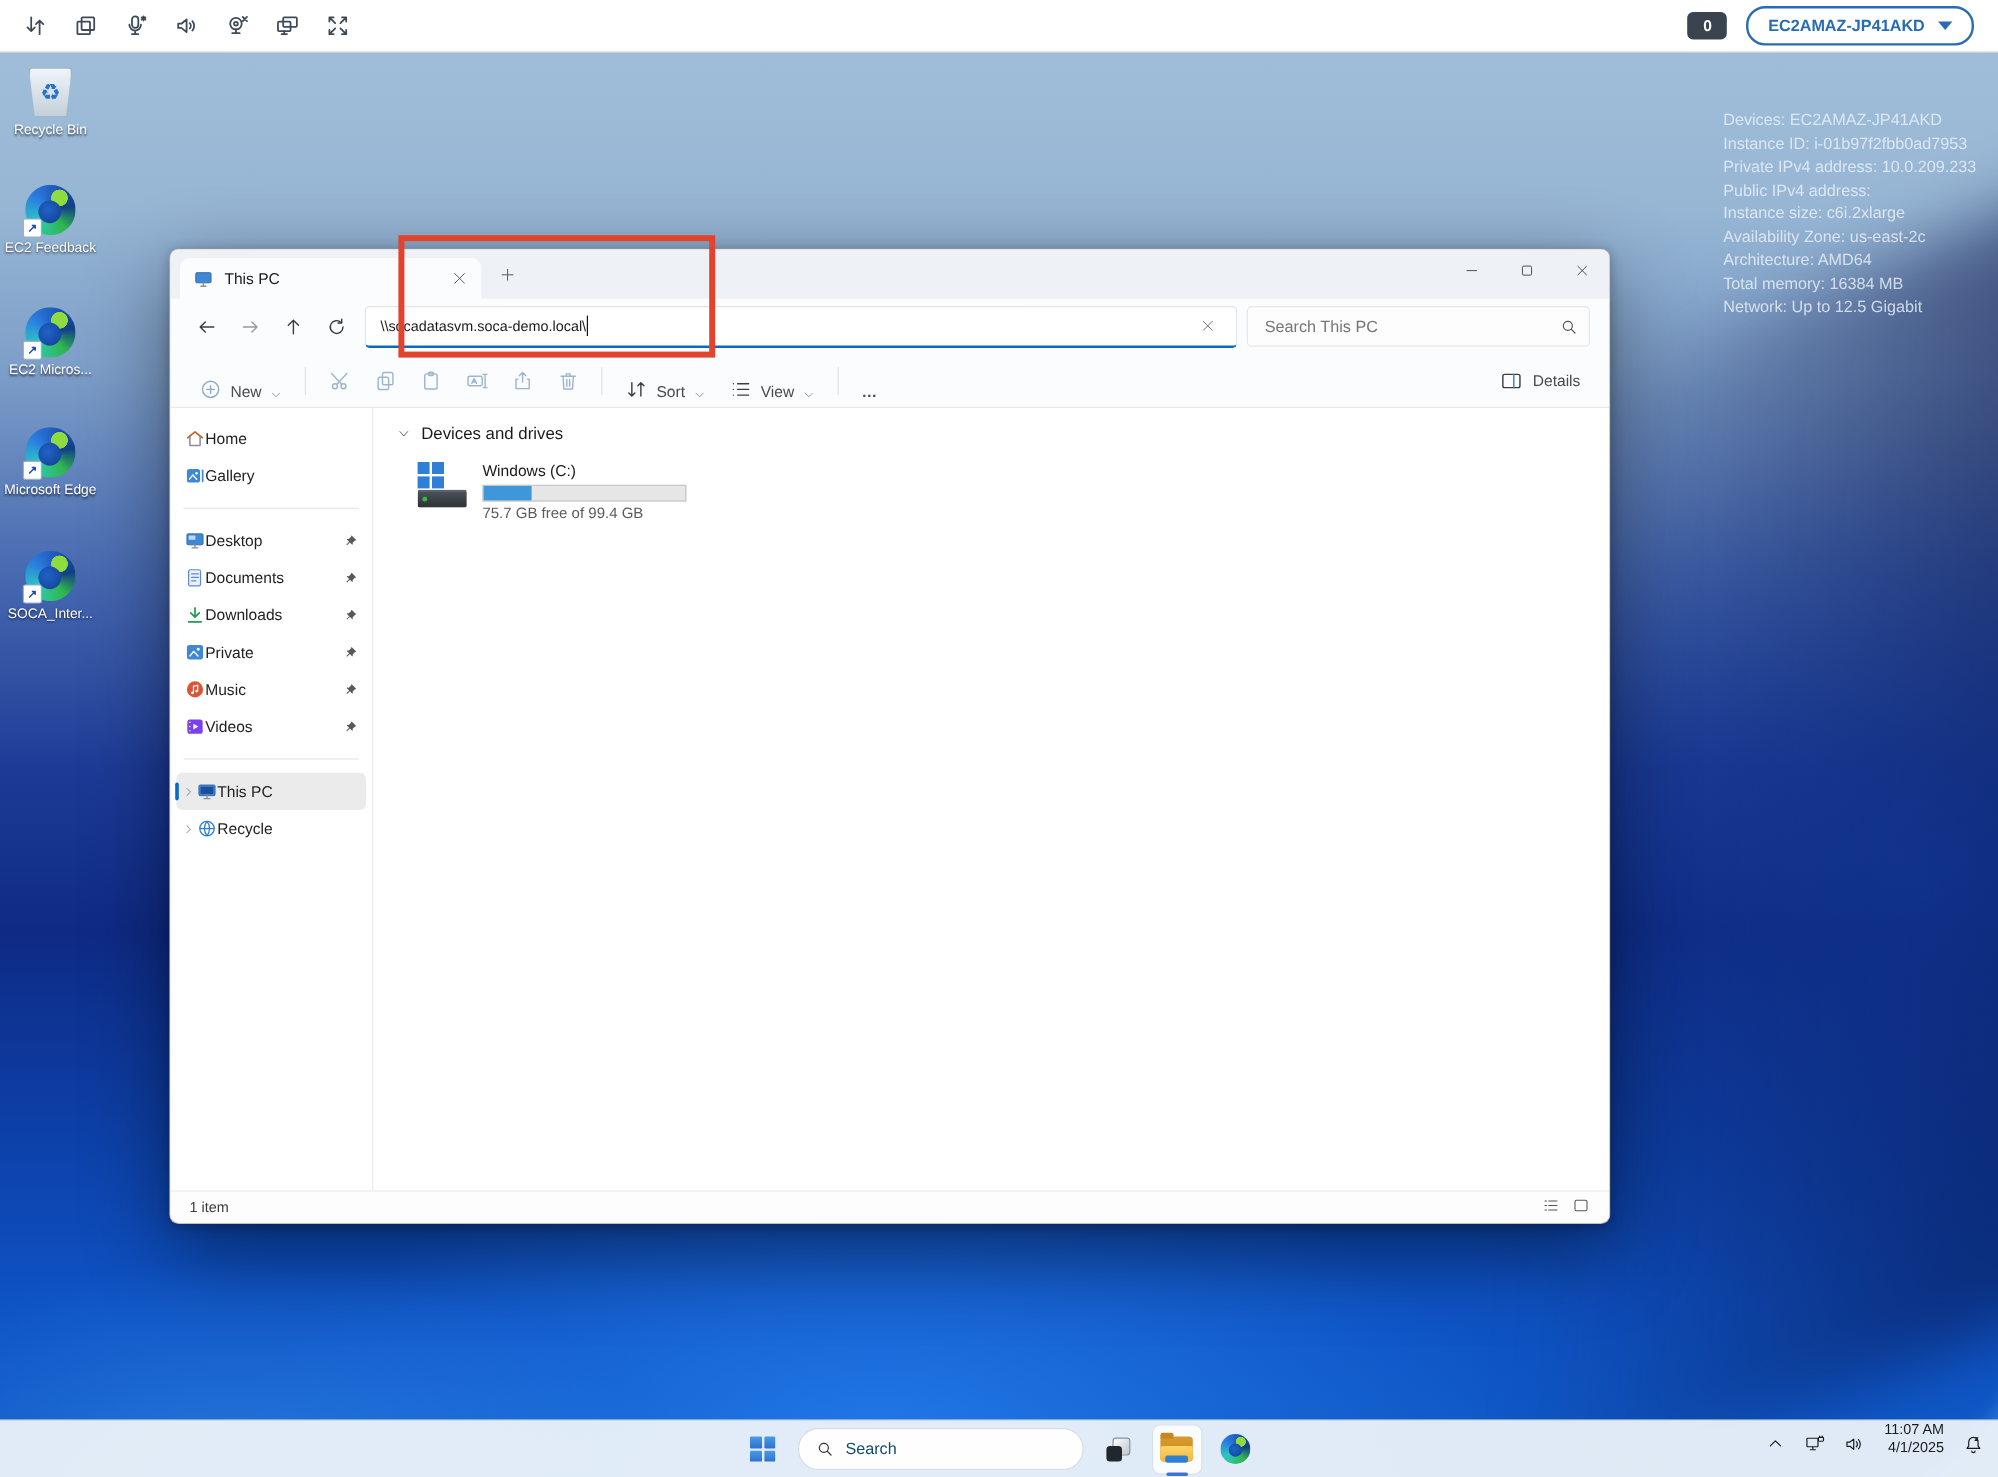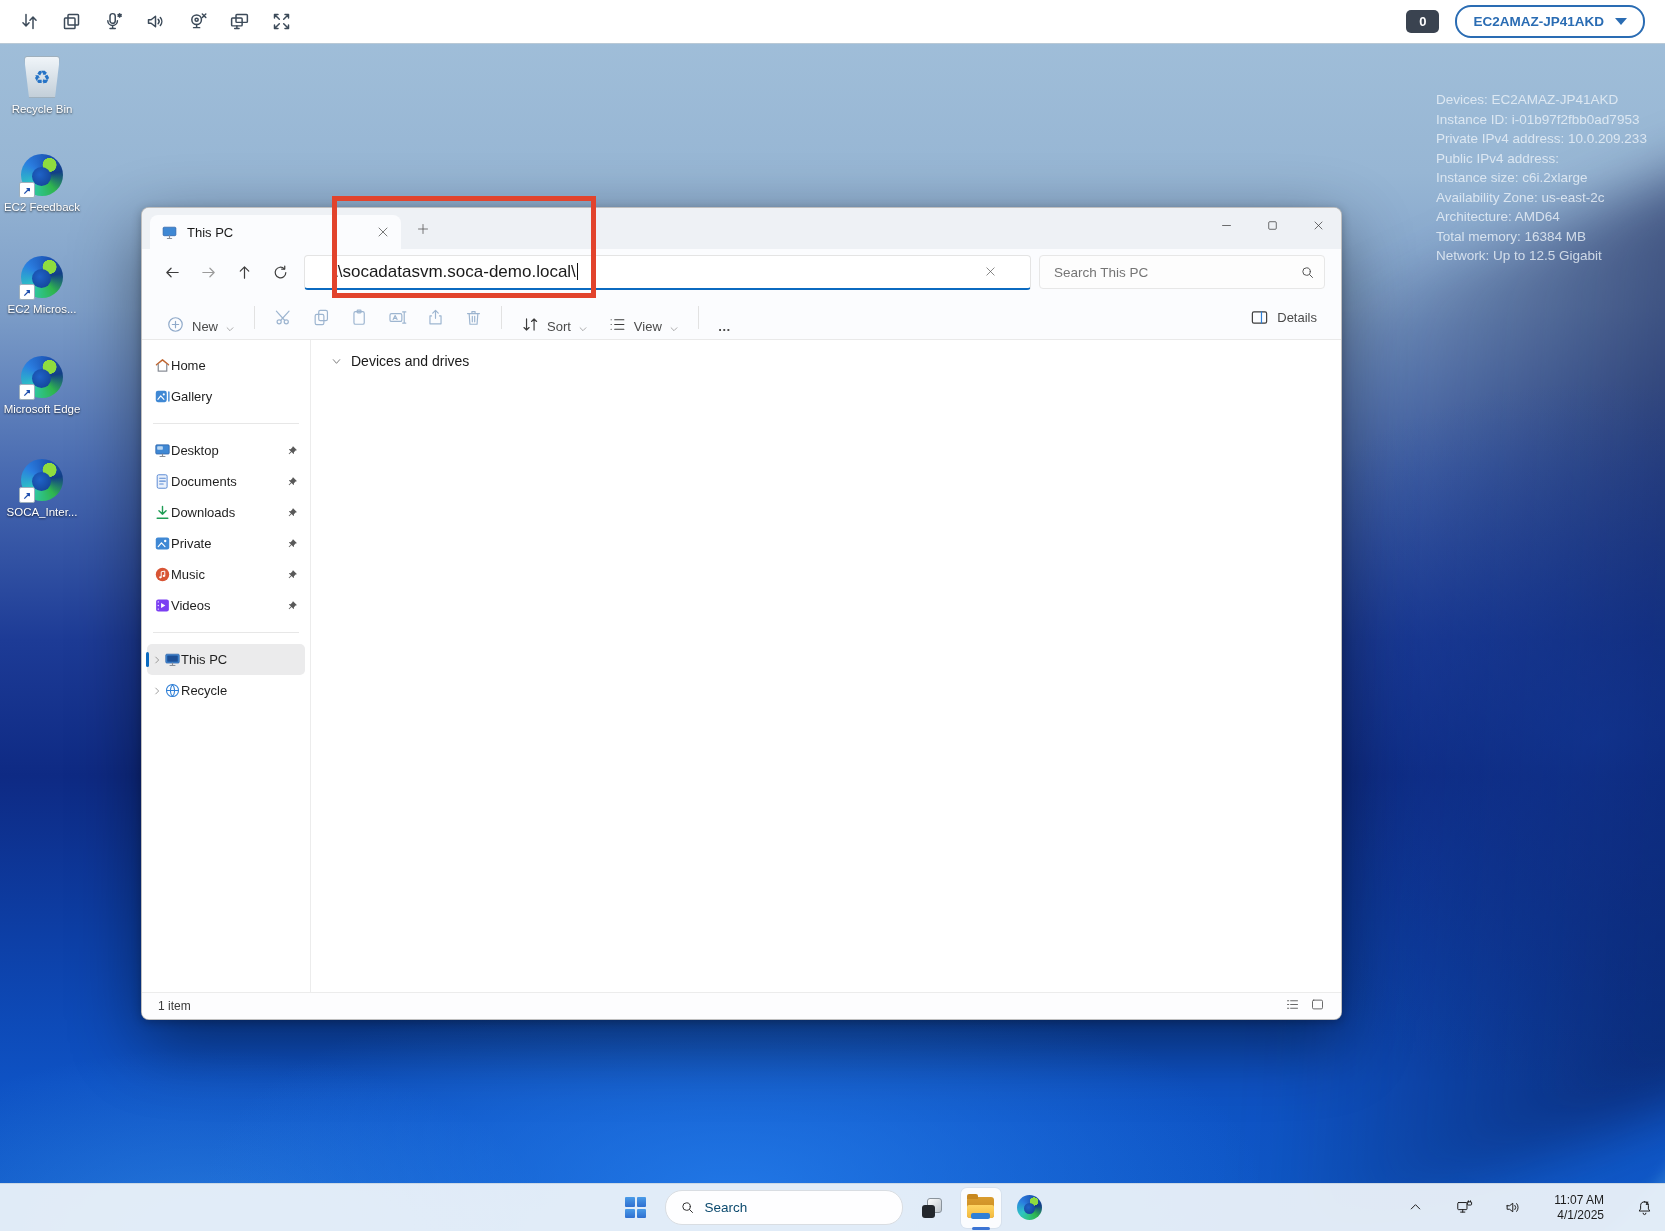--- a/index.html
+++ b/index.html
@@ -57,21 +57,21 @@
   .tab-close svg,.newtab svg{width:12px;height:12px;fill:none;stroke:currentColor;stroke-width:1.6;stroke-linecap:round;}
   .newtab{align-self:center;margin-left:10px;}
   .caption{margin-left:auto;display:flex;align-self:flex-start;}
   .cap-btn{width:46px;height:34px;display:flex;align-items:center;justify-content:center;color:#333;}
   .cap-btn svg{width:13px;height:13px;fill:none;stroke:currentColor;stroke-width:1.3;}
   .navbar{height:46px;background:#fbfcfe;display:flex;align-items:center;padding:0 12px;flex:none;}
   .nav-btn{width:36px;height:34px;display:flex;align-items:center;justify-content:center;color:#3d3d3d;border-radius:5px;}
   .nav-btn.dis{color:#9b9b9b;}
   .nav-btn svg{width:17px;height:17px;fill:none;stroke:currentColor;stroke-width:1.7;stroke-linecap:round;stroke-linejoin:round;}
   .addressbox{flex:1;height:32px;margin:0 8px 0 6px;background:#fff;border:1px solid #e4e4e4;border-bottom:2px solid #0b6ac0;border-radius:4px;
-    display:flex;align-items:center;padding:0 28px;font-size:17px;color:#1a1a1a;}
+    display:flex;align-items:center;padding:0 12px;font-size:12px;color:#1a1a1a;}
   .addr-text{white-space:nowrap;}
   .caret{width:1px;height:17px;background:#111;margin-left:1px;}
   .addr-clear{margin-left:auto;width:24px;height:24px;display:flex;align-items:center;justify-content:center;color:#555;}
   .addr-clear svg{width:11px;height:11px;fill:none;stroke:currentColor;stroke-width:1.5;stroke-linecap:round;}
   .searchbox{width:268px;height:32px;background:#fdfdfd;border:1px solid #e7e7e7;border-radius:4px;display:flex;align-items:center;padding:0 4px 0 12px;margin-right:4px;}
   .searchbox input{flex:1;border:0;outline:0;background:transparent;font-family:inherit;font-size:13.5px;color:#1a1a1a;min-width:0;}
   .searchbox input::placeholder{color:#757575;}
   .mag{width:26px;height:26px;display:flex;align-items:center;justify-content:center;color:#555;}
   .mag svg{width:15px;height:15px;fill:none;stroke:currentColor;stroke-width:1.6;stroke-linecap:round;}
   .cmdbar{height:44px;background:#fbfcfe;border-bottom:1px solid #e9e9e9;display:flex;align-items:center;padding:0 14px;flex:none;}
@@ -129,21 +129,21 @@
   .tv{width:20px;height:20px;position:relative;}
   .tv::before{content:"";position:absolute;right:0;top:0;width:13px;height:13px;border-radius:3px;background:linear-gradient(135deg,#fdfdfd,#bfc6cd);border:1px solid #8a939c;}
   .tv::after{content:"";position:absolute;left:0;bottom:0;width:13px;height:13px;border-radius:3px;background:#23272d;}
   .tb-folder{width:27px;height:21px;position:relative;}
   .tb-folder .fback{position:absolute;inset:0;background:linear-gradient(#d89b2e,#c8881f);border-radius:3px;}
   .tb-folder .fback::before{content:"";position:absolute;left:0;top:-3px;width:11px;height:5px;background:#c8881f;border-radius:2px 2px 0 0;}
   .tb-folder .ffront{position:absolute;left:0;right:0;bottom:0;height:13px;background:linear-gradient(#ffd563,#f2b93e);border-radius:2px 2px 3px 3px;}
   .tb-folder .fpocket{position:absolute;left:4px;right:4px;bottom:-1px;height:6px;background:#2f7fd6;border-radius:2px;}
   .edge-sm{width:25px;height:25px;}
   .edge-sm::after{left:26%;top:30%;width:46%;height:46%;}
-  .tray{position:absolute;right:6px;top:0;bottom:0;display:flex;align-items:center;gap:20px;}
+  .tray{position:absolute;right:6px;top:0;bottom:0;display:flex;gap:4px;}
   .tray-btn{height:38px;padding:0 6px;display:flex;align-items:center;justify-content:center;color:#1c1c1c;border-radius:5px;}
   .tray-btn svg{width:17px;height:17px;fill:none;stroke:currentColor;stroke-width:1.4;stroke-linecap:round;stroke-linejoin:round;}
   .clock{text-align:right;font-size:12px;line-height:15px;color:#1c1c1c;padding:0 6px;}
 </style>
 </head>
 <body>
 
 <div class="desktop">
   <div class="wp"></div>
   <div class="wp-fold"></div>
@@ -562,20 +562,35 @@
         </div>
       </div>
 
       <div class="main">
         <div class="section-hdr">
           <svg viewBox="0 0 24 24">
               <path d="M5 8l7 8 7-8"></path>
             </svg>
           <span>Devices and drives</span>
         </div>
+        <div class="drive">
+          <div class="drive-icon">
+            <div class="win4"></div>
+            <div class="hdd">
+                <i class="led"></i>
+              </div>
+          </div>
+          <div class="drive-info">
+            <div class="drive-name">Windows (C:)</div>
+            <div class="bar">
+                <div class="bar-fill" style="width: 24%;"></div>
+              </div>
+            <div class="drive-free">75.7 GB free of 99.4 GB</div>
+          </div>
+        </div>
       </div>
     </div>
 
     <div class="statusbar">
       <span>1 item</span>
       <div class="status-icons">
         <span><svg viewBox="0 0 24 24">
               <path d="M4 6h2M4 12h2M4 18h2M9 6h11M9 12h11M9 18h11"></path>
             </svg></span>
         <span><svg viewBox="0 0 24 24">

